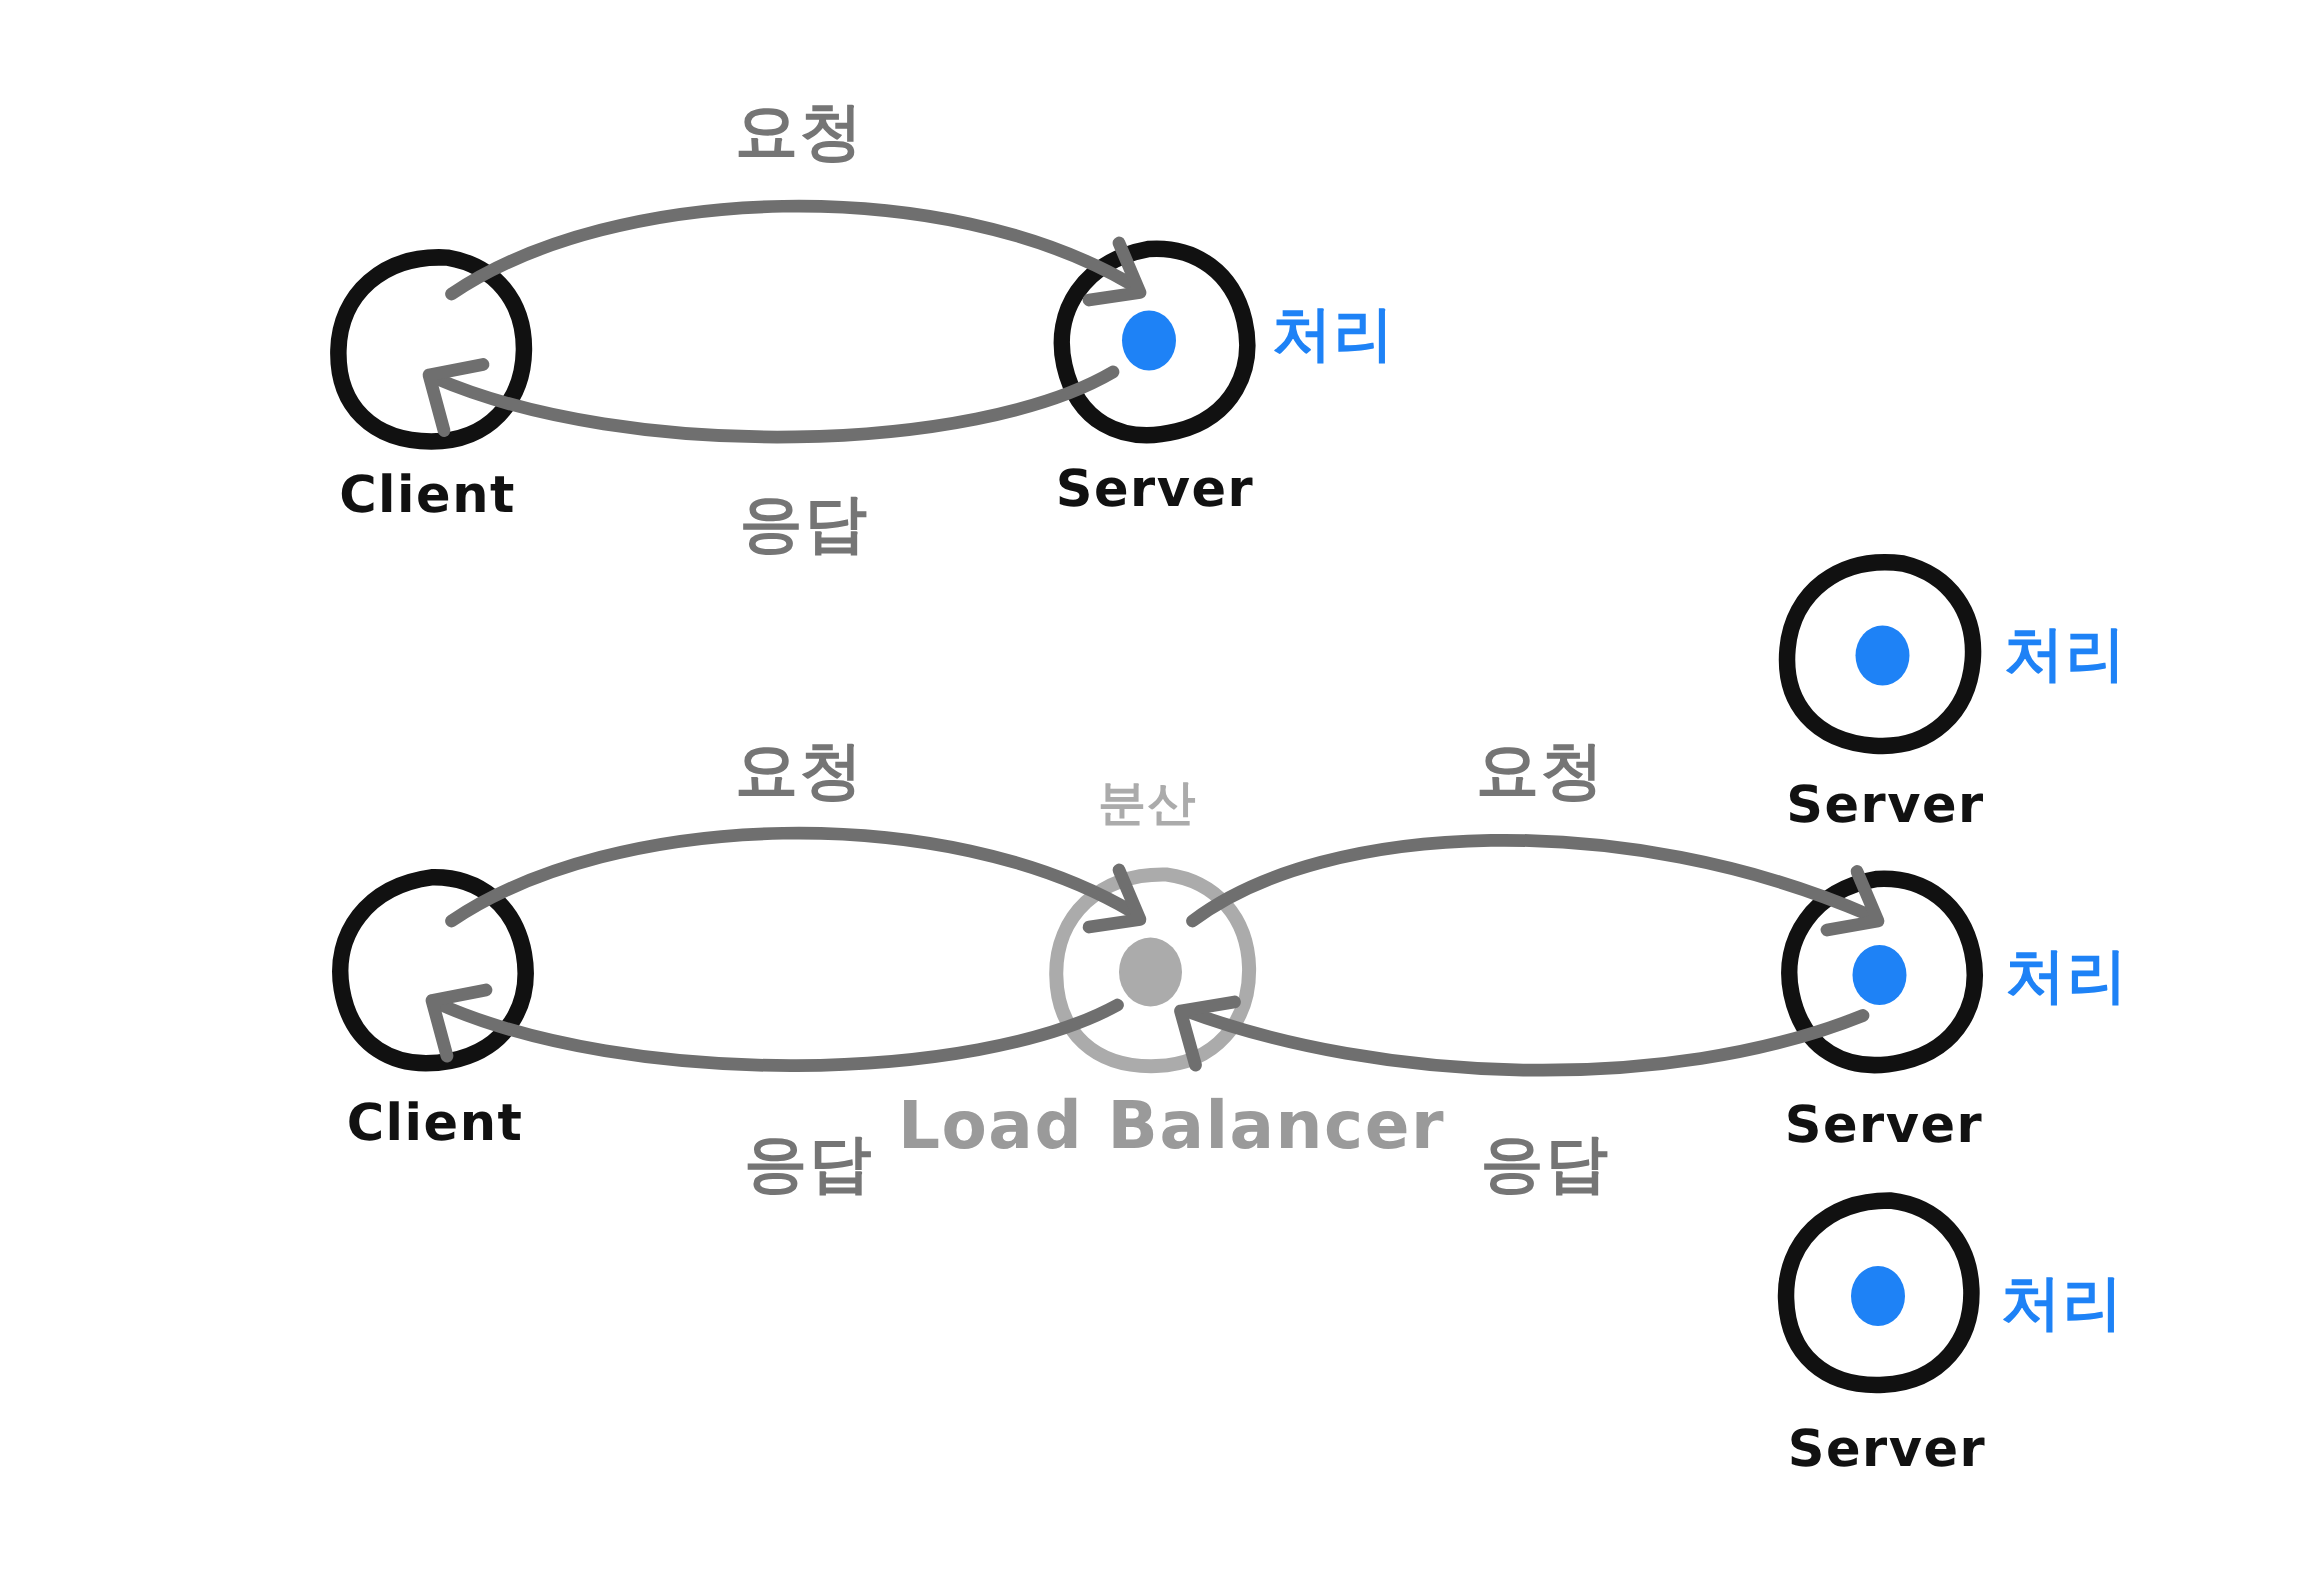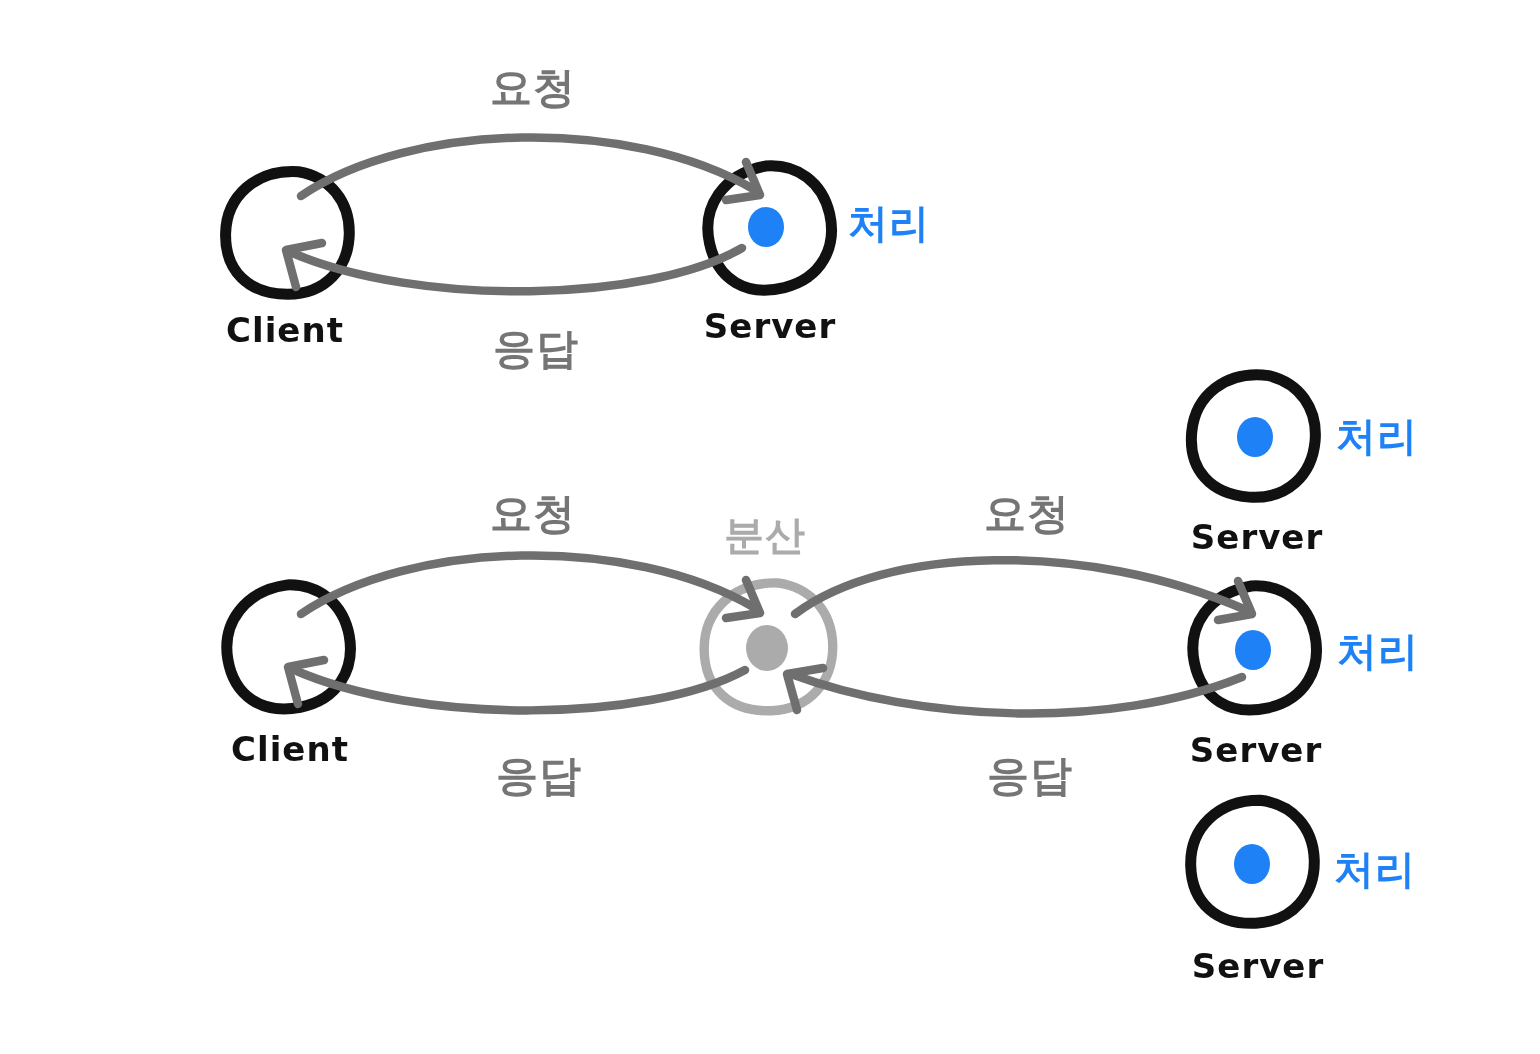--- a/index.html
+++ b/index.html
@@ -23,21 +23,21 @@
     position:absolute;
     transform:translate(-50%,-50%);
     font-weight:bold;
     white-space:nowrap;
     line-height:1;
     letter-spacing:1px;
   }
   .node-label{font-size:34px;color:var(--ink,#111);}
   .edge-label{font-size:42px;color:var(--edge-label,#757575);}
   .process-label{font-size:40px;color:var(--accent-blue,#1e82f6);text-align:center;}
-  .bunsan-label{font-size:40px;color:var(--lb,#ababab);}
+  .bunsan-label{font-size:32px;color:var(--lb,#ababab);}
   .lb-name-label{font-size:44px;color:var(--lb-label,#9a9a9a);}
 </style>
 </head>
 <body>
 
 <div class="canvas">
 
   <svg class="layer" width="1540" height="1054" viewBox="0 0 1540 1054">
     <defs>
       <path id="blob" d="M 4 -62 C 36 -60 58 -38 61 -6 C 64 28 44 57 6 61 C -33 65 -59 44 -62 7 C -65 -30 -39 -60 4 -62 Z"></path>
@@ -78,20 +78,21 @@
   </svg>
 
   <div class="lbl edge-label" style="left:533px;top:88px;">요청</div>
   <div class="lbl edge-label" style="left:536px;top:349px;">응답</div>
   <div class="lbl node-label" style="left:285px;top:330px;">Client</div>
   <div class="lbl node-label" style="left:770px;top:326px;">Server</div>
   <div class="lbl process-label" style="left:889px;top:223px;">처리</div>
 
   <div class="lbl node-label" style="left:290px;top:749px;">Client</div>
   <div class="lbl bunsan-label" style="left:765px;top:535px;">분산</div>
+  <div class="lbl lb-name-label" style="left:781px;top:751px;">Load Balancer</div>
 
   <div class="lbl edge-label" style="left:533px;top:514px;">요청</div>
   <div class="lbl edge-label" style="left:539px;top:776px;">응답</div>
   <div class="lbl edge-label" style="left:1027px;top:514px;">요청</div>
   <div class="lbl edge-label" style="left:1030px;top:776px;">응답</div>
 
   <div class="lbl node-label" style="left:1257px;top:537px;">Server</div>
   <div class="lbl node-label" style="left:1256px;top:750px;">Server</div>
   <div class="lbl node-label" style="left:1258px;top:966px;">Server</div>
 

